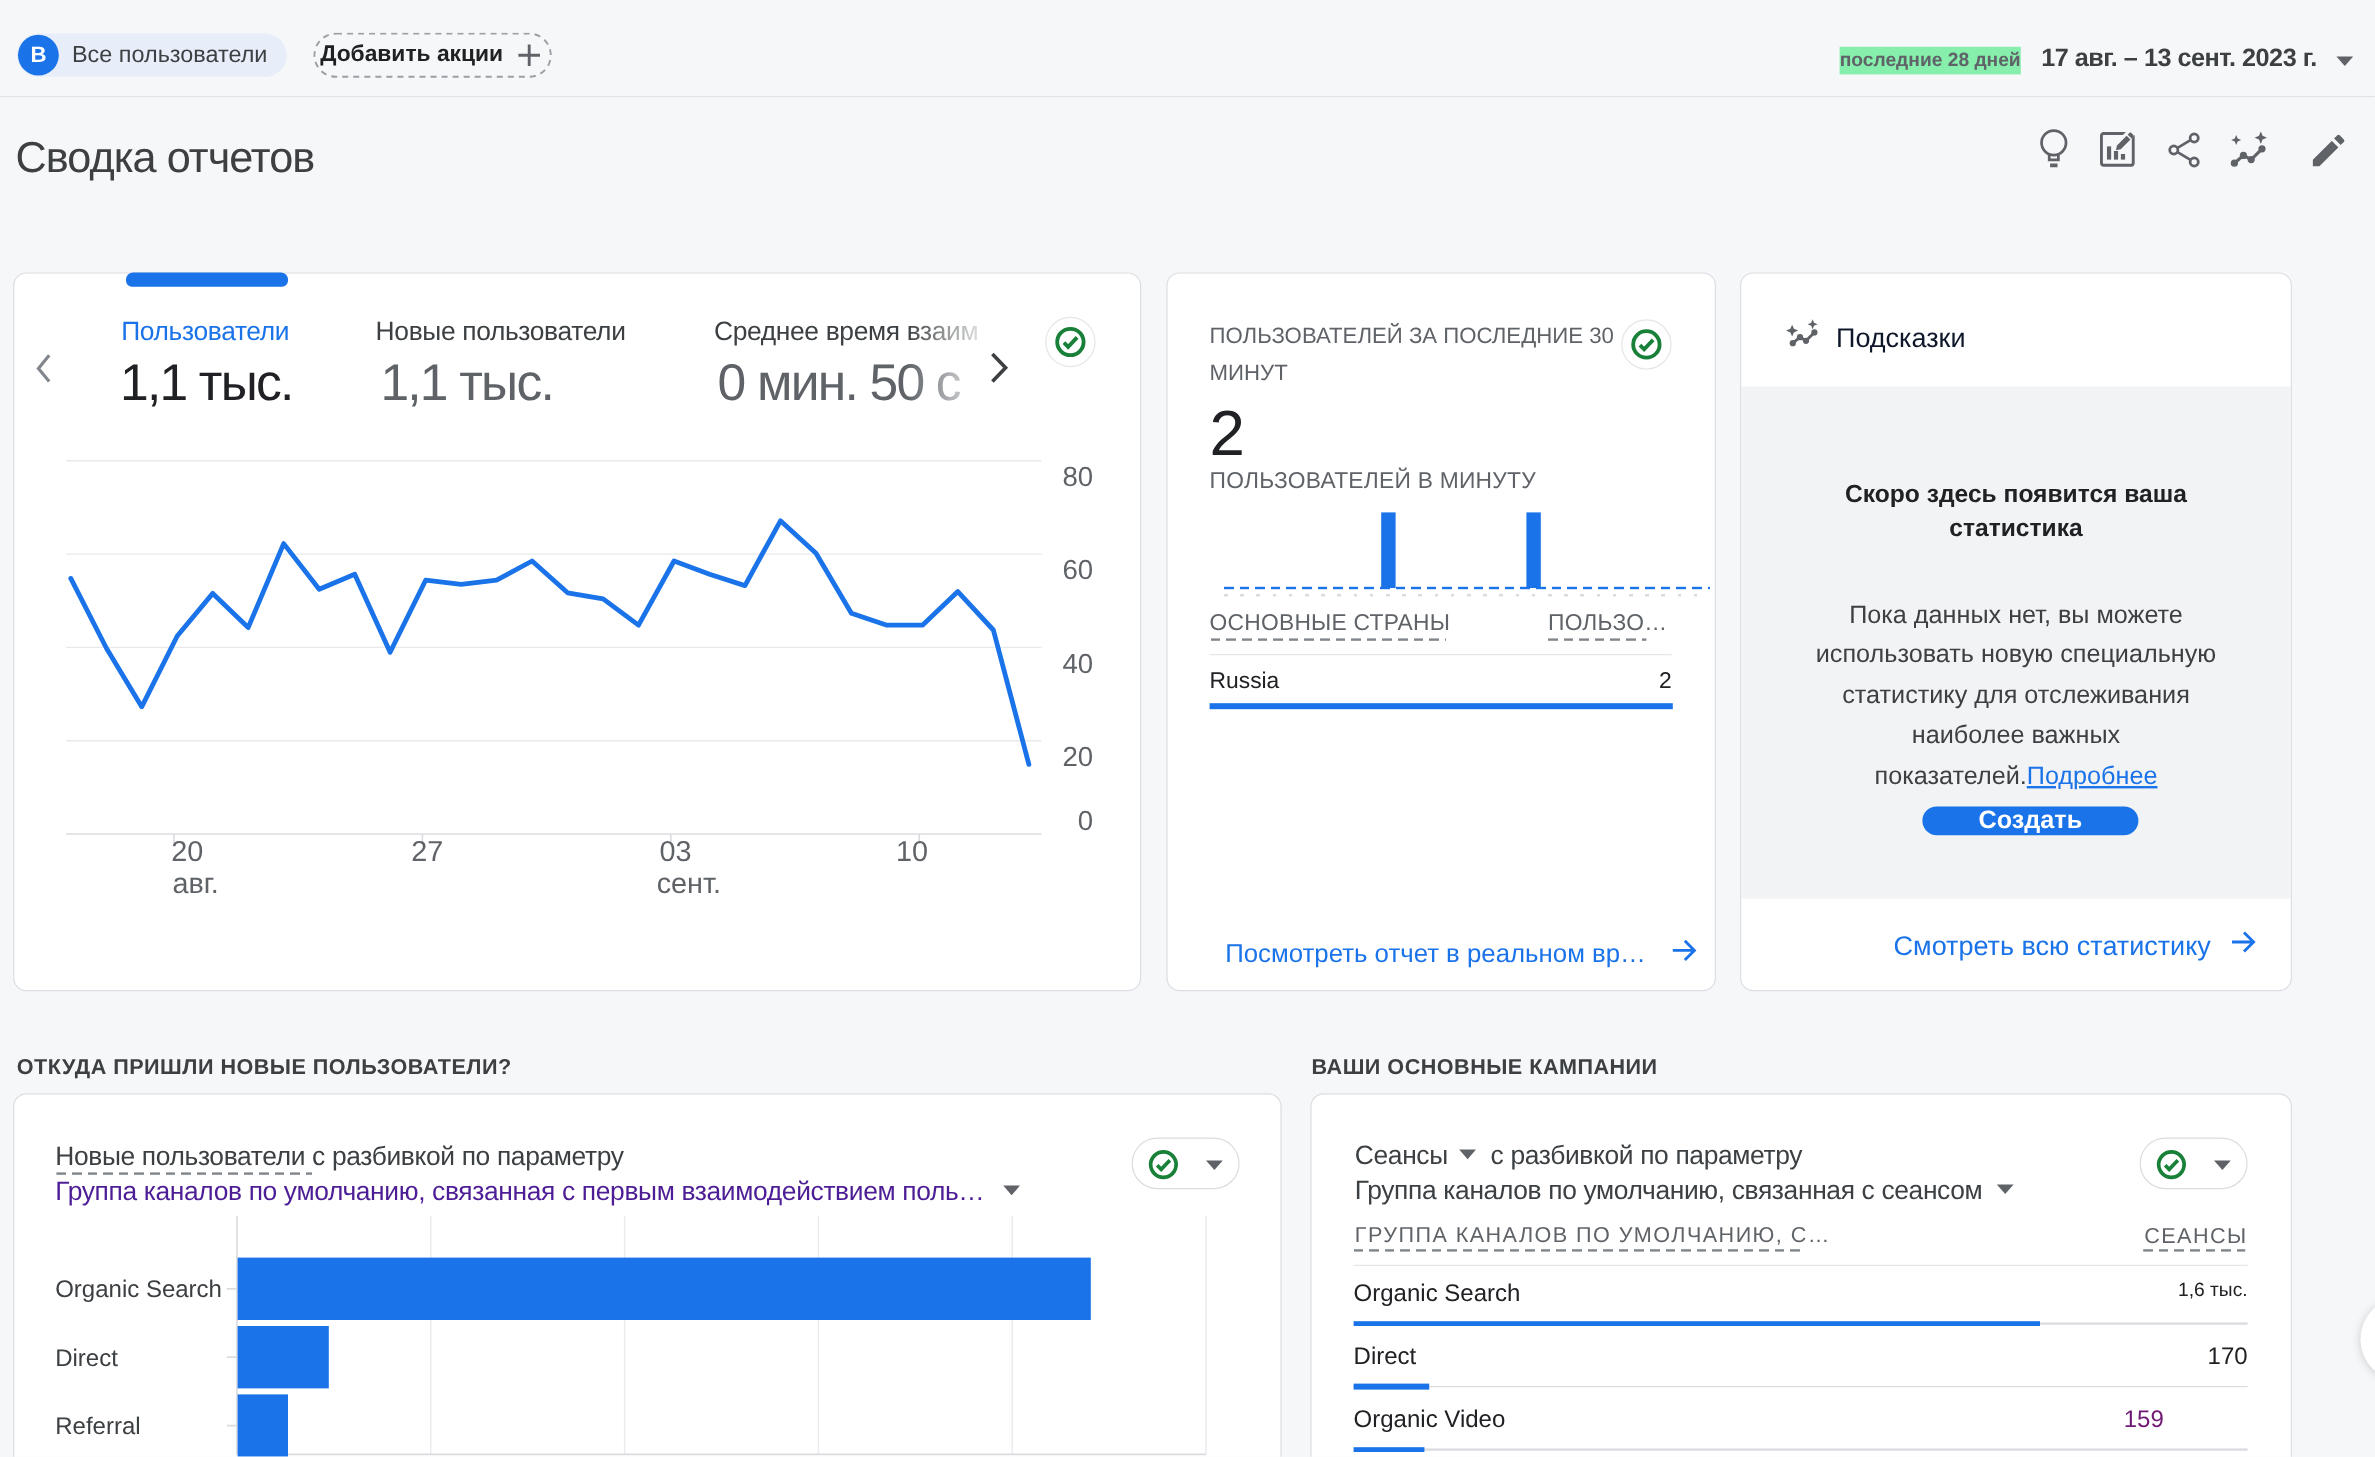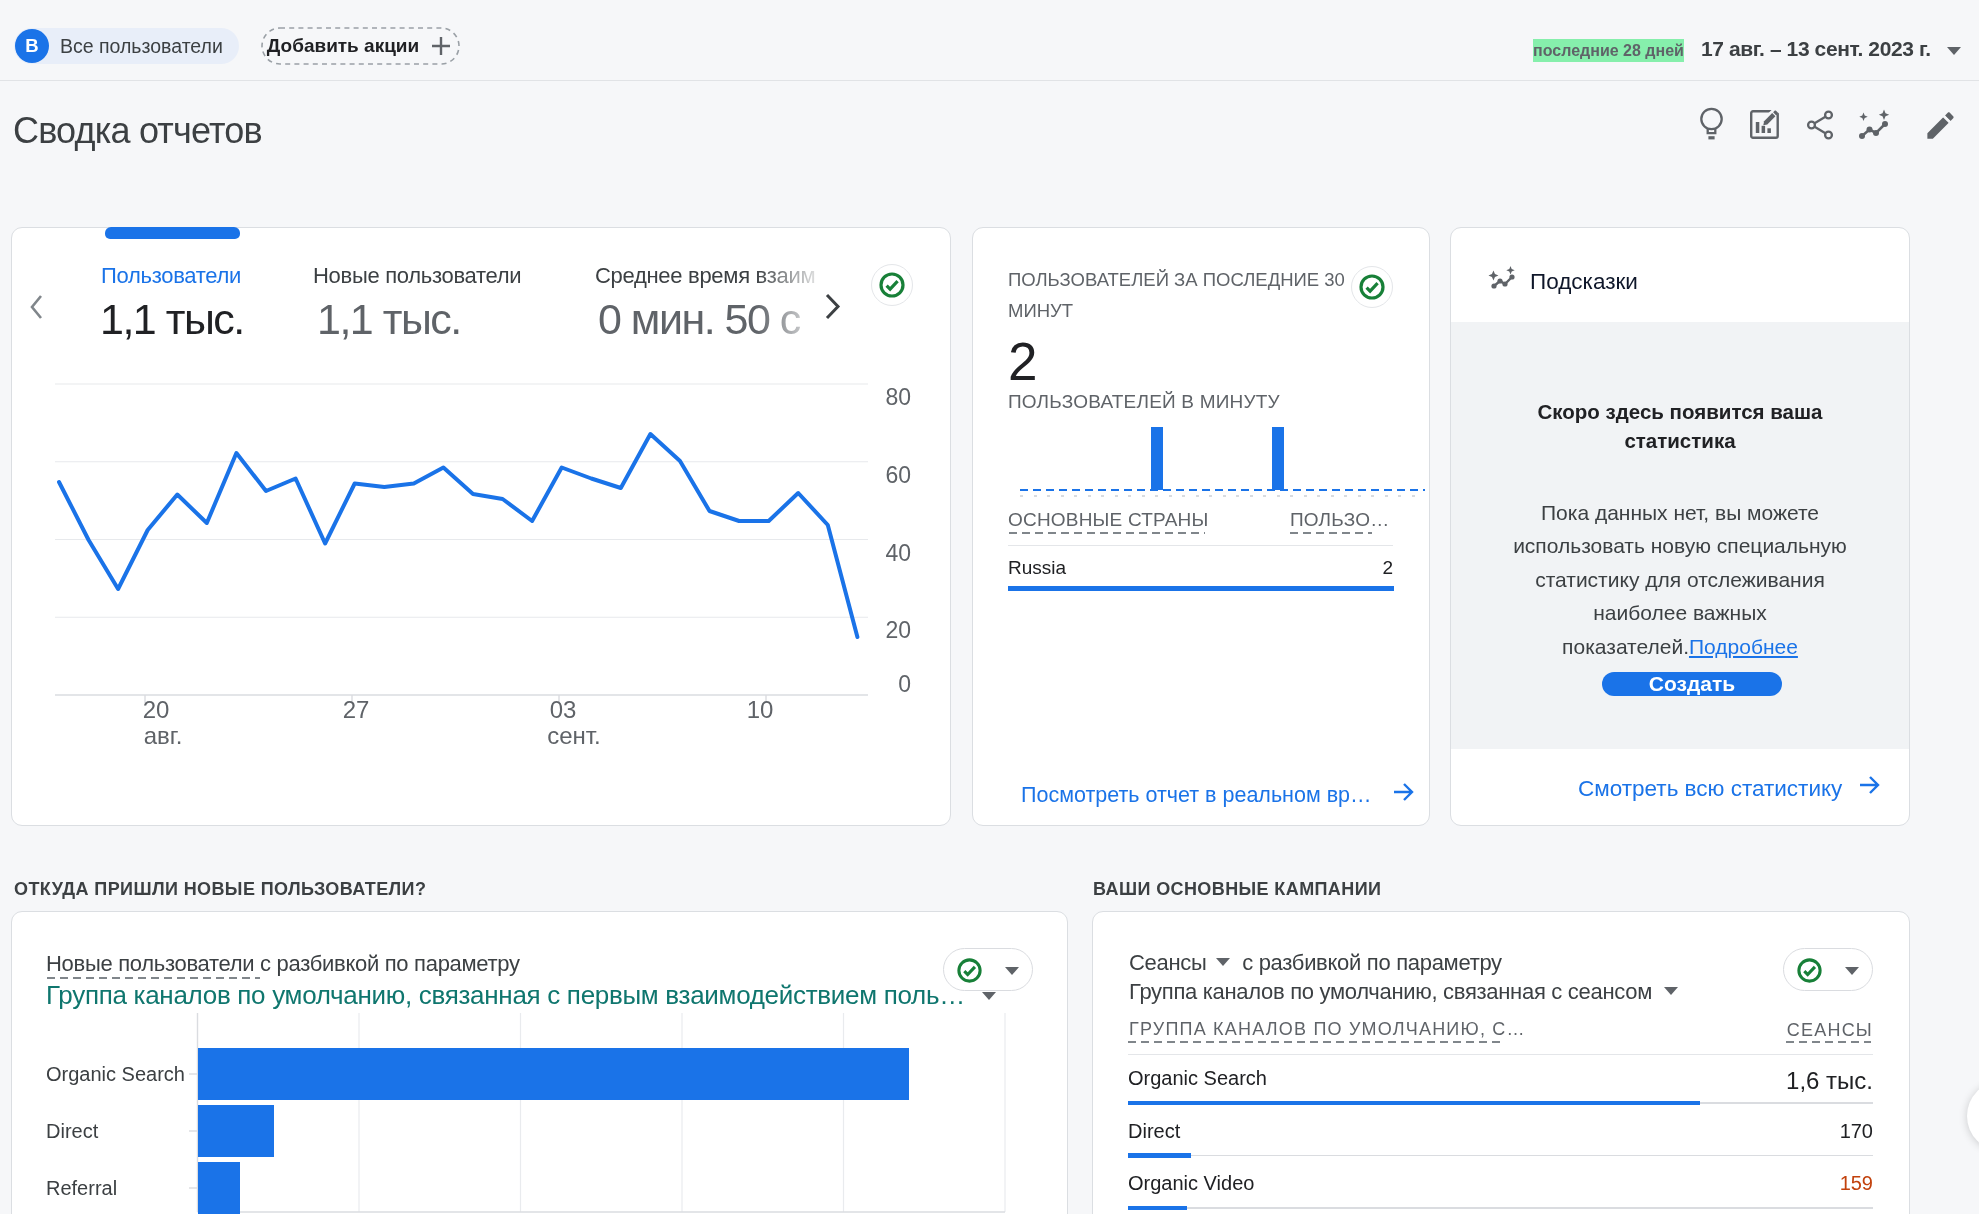--- a/index.html
+++ b/index.html
@@ -182,21 +182,21 @@
 
 <div class="abs" style="left:14px; top:879px; font-size:18px; font-weight:bold; color:#3c4043; letter-spacing:0.4px;">ОТКУДА ПРИШЛИ НОВЫЕ ПОЛЬЗОВАТЕЛИ?</div>
 <div class="abs" style="left:1093px; top:879px; font-size:18px; font-weight:bold; color:#3c4043; letter-spacing:0.4px;">ВАШИ ОСНОВНЫЕ КАМПАНИИ</div>
 
 <div class="card" style="left:11px; top:911px; width:1057px; height:400px;"></div>
 
 <div class="card" style="left:1092px; top:911px; width:818px; height:400px;"></div>
 
 <div class="abs nowrap" style="left:46px; top:951px; font-size:22px; color:#3c4043; letter-spacing:-0.3px;">Новые пользователи с разбивкой по параметру</div>
 <div class="abs dash-gray" style="left:47px; top:977px; width:213px;"></div>
-<div class="abs nowrap" style="left:46px; top:980px; font-size:26px; color:#0f766e; letter-spacing:-0.3px;">Группа каналов по умолчанию, связанная с первым взаимодействием поль…
+<div class="abs nowrap" style="left:46px; top:980px; font-size:22px; color:#4c1d95; letter-spacing:-0.3px;">Группа каналов по умолчанию, связанная с первым взаимодействием поль…
   <span class="tri" style="margin-left:10px; margin-bottom:4px;"></span></div>
 <div class="abs" style="left:943px; top:948px; width:90px; height:43px; border:1px solid #dadce0; border-radius:22px; background:#fff;">
   <svg style="position:absolute; left:12px; top:8px;" width="27" height="27" viewBox="0 0 28 28">
       <circle cx="14" cy="14" r="11" fill="none" stroke="#188038" stroke-width="3.2"></circle>
       <path d="M8.6 14.6 l3.5 3.5 L19.6 10.2" fill="none" stroke="#188038" stroke-width="3.2"></path>
     </svg>
   <div style="position:absolute; right:13px; top:18px; width:0; height:0; border-left:7px solid transparent; border-right:7px solid transparent; border-top:8px solid #5f6368;"></div>
 </div>
 <svg class="abs" style="left:11px; top:1013px;" width="1056" height="201" viewBox="0 0 1056 201">
   <g stroke="#e9ebee" stroke-width="1.2">
@@ -234,27 +234,27 @@
     </svg>
   <div style="position:absolute; right:13px; top:18px; width:0; height:0; border-left:7px solid transparent; border-right:7px solid transparent; border-top:8px solid #5f6368;"></div>
 </div>
 <div class="abs nowrap" style="left:1129px; top:1019px; font-size:18px; color:#5f6368; letter-spacing:1.2px;">ГРУППА КАНАЛОВ ПО УМОЛЧАНИЮ, С…</div>
 <div class="abs nowrap" style="left:1680px; top:1020px; width:193px; font-size:18px; color:#5f6368; letter-spacing:1.2px; text-align:right;">СЕАНСЫ</div>
 <div class="abs dash-gray" style="left:1128px; top:1041px; width:372px;"></div>
 <div class="abs dash-gray" style="left:1786px; top:1041px; width:85px;"></div>
 <div class="abs" style="left:1128px; top:1054px; width:745px; height:1px; background:#e4e6e9;"></div>
 
 <div class="abs nowrap" style="left:1128px; top:1067px; font-size:20px; color:#202124;">Organic Search</div>
-<div class="abs nowrap" style="left:1700px; top:1067px; width:173px; font-size:24px; color:#202124; text-align:right;">1,6 тыс.</div>
+<div class="abs nowrap" style="left:1700px; top:1067px; width:173px; font-size:16px; color:#202124; text-align:right;">1,6 тыс.</div>
 <div class="abs" style="left:1128px; top:1102px; width:745px; height:1.5px; background:#dadce0;"></div>
 <div class="abs" style="left:1128px; top:1100.5px; width:572px; height:4.5px; background:#1a73e8;"></div>
 
 <div class="abs nowrap" style="left:1128px; top:1120px; font-size:20px; color:#202124;">Direct</div>
 <div class="abs nowrap" style="left:1700px; top:1120px; width:173px; font-size:20px; color:#202124; text-align:right;">170</div>
 <div class="abs" style="left:1128px; top:1154.5px; width:745px; height:1.5px; background:#dadce0;"></div>
 <div class="abs" style="left:1128px; top:1153px; width:63px; height:4.5px; background:#1a73e8;"></div>
 
 <div class="abs nowrap" style="left:1128px; top:1172px; font-size:20px; color:#202124;">Organic Video</div>
-<div class="abs nowrap" style="left:1700px; top:1172px; width:173px; font-size:20px; color:#c2410c; text-align:right;">159</div>
+<div class="abs nowrap" style="left:1700px; top:1172px; width:173px; font-size:20px; color:#701a75; text-align:center;">159</div>
 <div class="abs" style="left:1128px; top:1207px; width:745px; height:1.5px; background:#dadce0;"></div>
 <div class="abs" style="left:1128px; top:1205.5px; width:59px; height:4.5px; background:#1a73e8;"></div>
 
 <div class="abs" style="left:1967px; top:1081px; width:70px; height:70px; border-radius:50%; background:#fff; box-shadow:0 1px 8px rgba(0,0,0,0.18);"></div>
 
 </body></html>

